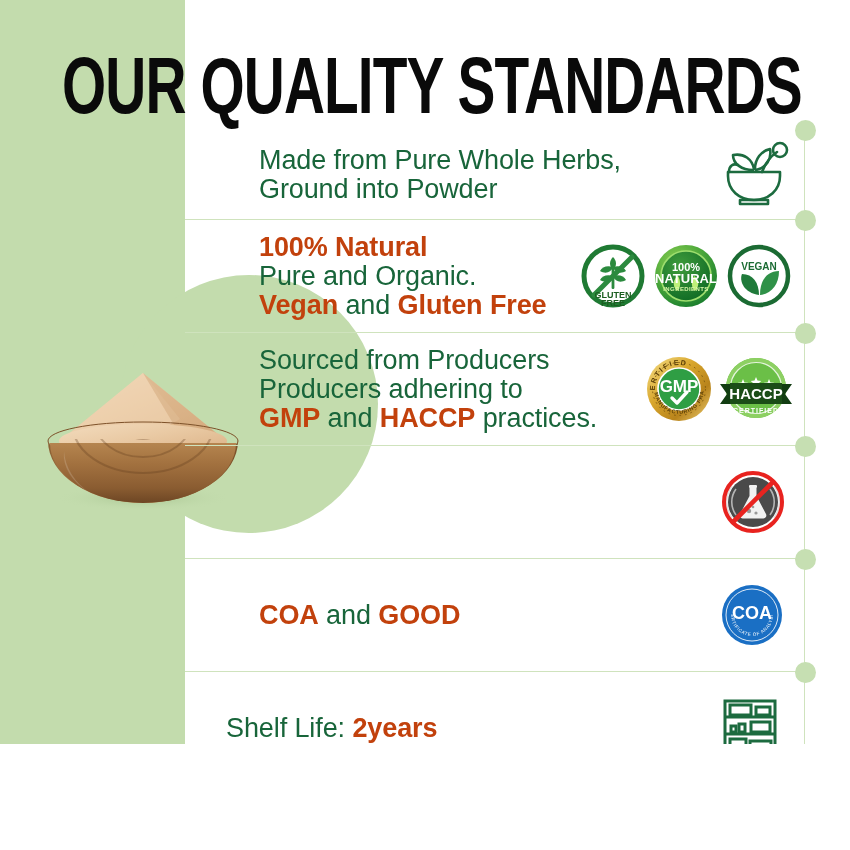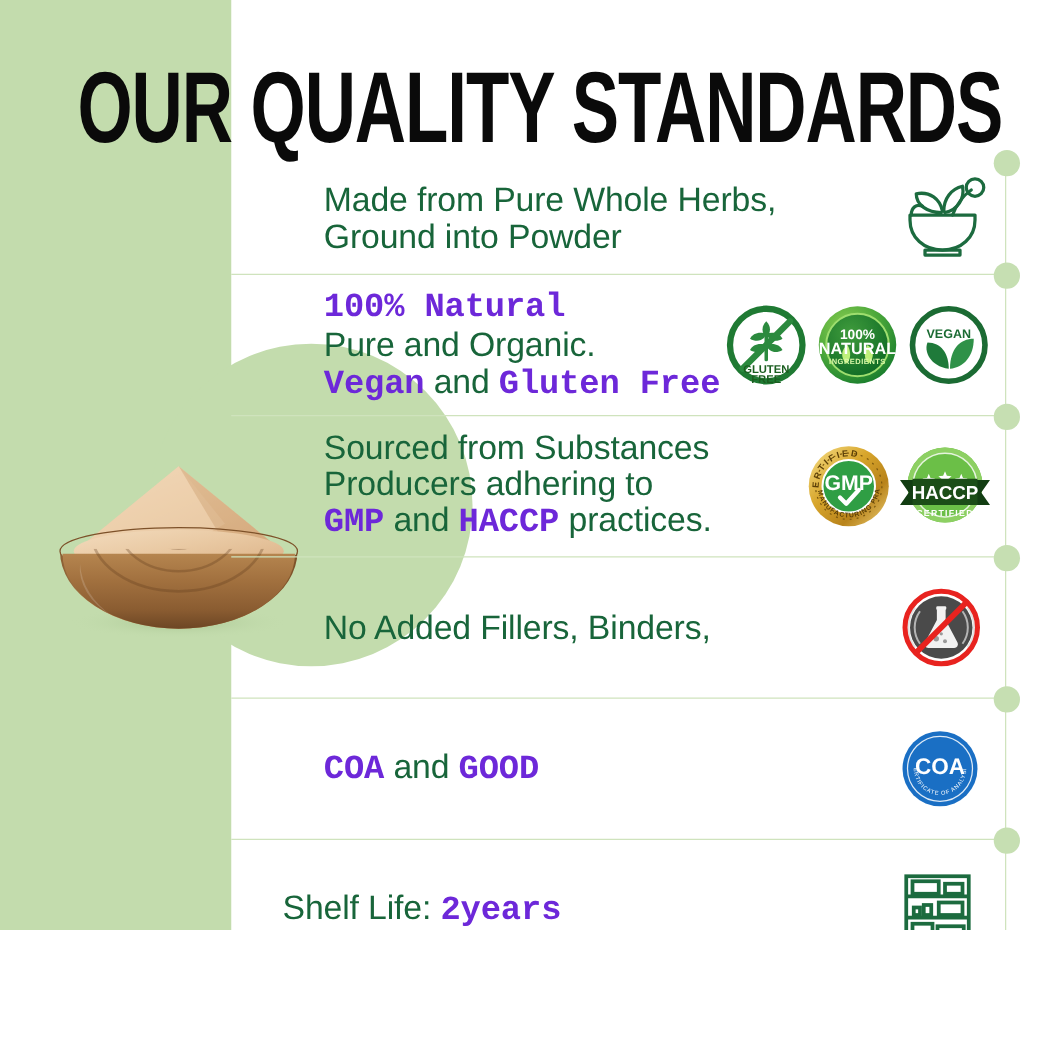--- a/index.html
+++ b/index.html
@@ -50,21 +50,21 @@
   .row .rowtext{
     position:relative;
     margin-left:74px;
     color:#18653a;
     font-size:27px;
     line-height:29px;
     letter-spacing:-0.1px;
     z-index:3;
     white-space:nowrap;
   }
-  .row .rowtext b{font-weight:bold;color:#6d28d9;font-family:Liberation Mono, monospace;}
+  .row .rowtext b{font-weight:bold;color:#c2410c;}
   .iconbox{
     position:absolute;right:14px;top:50%;transform:translateY(-50%);
     display:flex;align-items:center;justify-content:flex-end;gap:4px;
     z-index:3;
   }
   .dot{
     position:absolute;
     width:21px;height:21px;border-radius:50%;
     background:#c6dfb2;
     right:-11.5px;
@@ -226,21 +226,21 @@
             <path d="M34,52 C34,36 42,28 53,28 C53,42 45,51 34,52z" fill="#2f9148"></path>
           </svg>
         </span>
 
       </div>
     </div>
 
     <div class="row r3">
       <div class="dot"></div>
       <div class="rowtext">
-        <span>Sourced from Substances</span><br>
+        <span>Sourced from Producers</span><br>
         <span>Producers adhering to</span><br>
         <b>GMP</b><span> and </span><b>HACCP</b><span> practices.</span>
       </div>
       <div class="iconbox" style="gap:2px;right:10px;">
 
         <span>
           <svg width="74" height="74" viewBox="0 0 74 74">
             <defs>
               <linearGradient id="goldG" x1="0" y1="0" x2="1" y2="1">
                 <stop offset="0%" stop-color="#f6e08a"></stop>
@@ -290,21 +290,21 @@
             <text x="38" y="61" font-size="7" font-weight="bold" text-anchor="middle" letter-spacing="1" font-family="'Liberation Sans',sans-serif" fill="#ffffff">CERTIFIED</text>
           </svg>
         </span>
 
       </div>
     </div>
 
     <div class="row r4">
       <div class="dot"></div>
       <div class="rowtext">
-        <span>No Added Fillers, Binders,</span><br>
+        <br>
       </div>
       <div class="iconbox" style="right:18px;">
         <span>
           <svg width="66" height="66" viewBox="0 0 66 66">
             <circle cx="33" cy="33" r="25" fill="#4a4a4a"></circle>
             <g fill="none" stroke="#d8d8d8" stroke-width="1.6" opacity="0.75">
               <path d="M16,20 a22,22 0 0 0 0,26"></path>
               <path d="M12,17 a27,27 0 0 0 0,32"></path>
               <path d="M50,20 a22,22 0 0 1 0,26"></path>
               <path d="M54,17 a27,27 0 0 1 0,32"></path>

